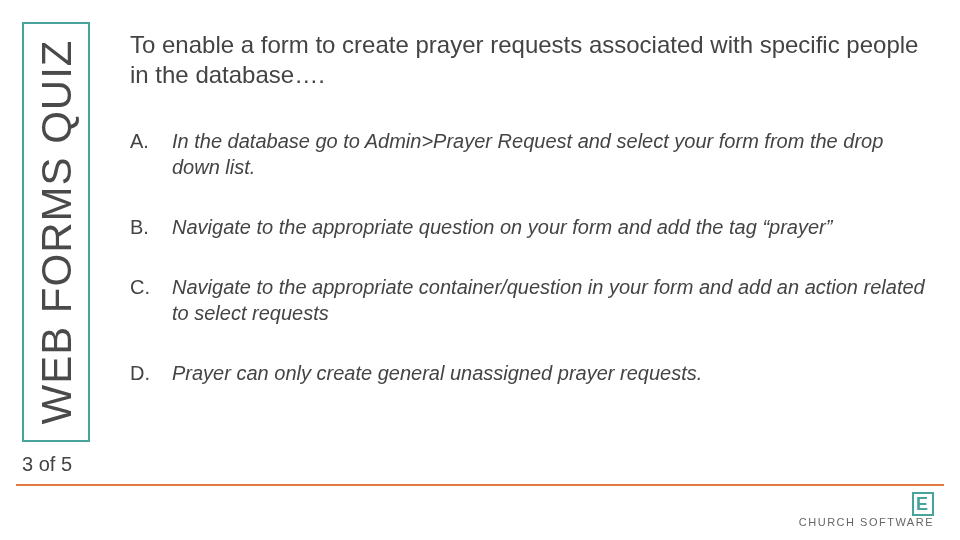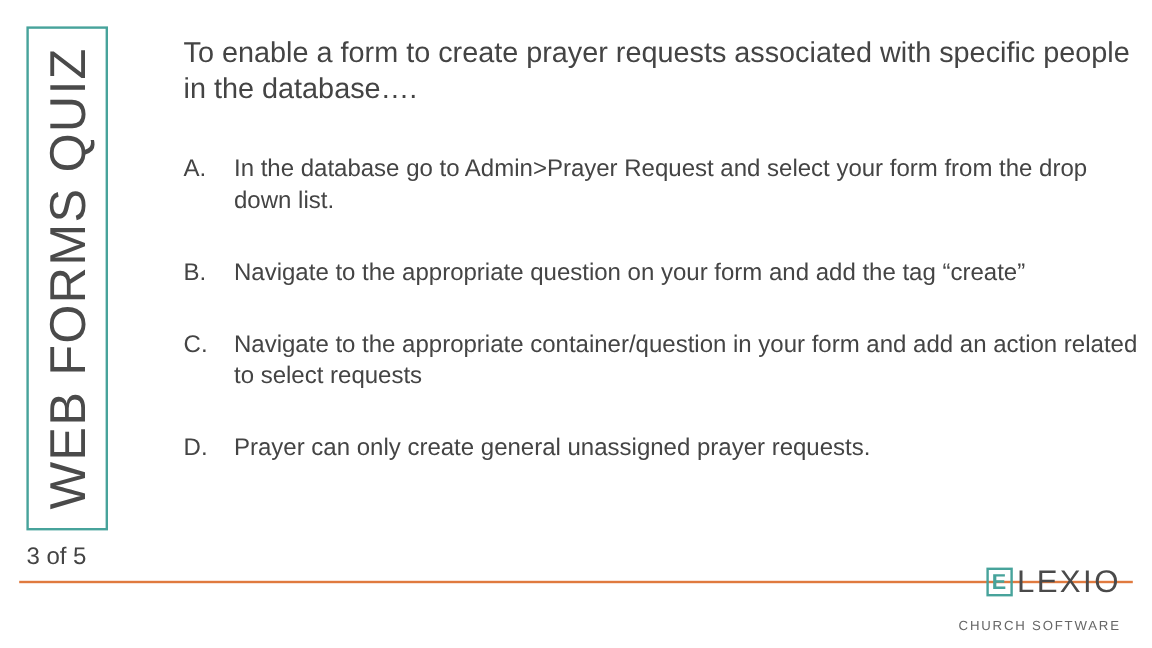--- a/index.html
+++ b/index.html
@@ -26,38 +26,37 @@
     white-space: nowrap;
     transform: rotate(-90deg);
     font-stretch: condensed;
   }
 
   .content {
     position: absolute;
     left: 130px;
     top: 30px;
     width: 800px;
-    margin-left: 23px;
   }
   .question {
     font-size: 24px;
     line-height: 1.25;
     color: #444;
     margin-bottom: 38px;
   }
   .options { list-style: none; }
   .options li {
     display: flex;
     font-size: 20px;
     line-height: 1.3;
     color: #444;
     margin-bottom: 34px;
   }
   .opt-letter { width: 34px; flex-shrink: 0; }
-  .opt-text { flex: 1; padding-left: 8px; }
+  .opt-text { flex: 1; padding-left: 8px; font-style: italic; }
 
   .pager {
     position: absolute;
     left: 22px;
     top: 453px;
     width: 68px;
     font-family: "Arial Narrow", Arial, sans-serif;
     font-stretch: condensed;
     font-size: 20px;
     color: #444;
@@ -100,55 +99,54 @@
     font-weight: bold;
     font-size: 18px;
     line-height: 1;
   }
   .logo-sub {
     font-family: "Arial Narrow", Arial, sans-serif;
     font-stretch: condensed;
     font-size: 11px;
     letter-spacing: 1.5px;
     color: #666;
-    margin-top: 16px;
+    margin-top: 0;
   }
 </style>
 </head>
 <body>
 
 <div class="sidebar">
   <div class="sidebar-label">WEB FORMS QUIZ</div>
 </div>
 
 <div class="content">
   <p class="question">To enable a form to create prayer requests associated with specific people in the database….</p>
   <ul class="options">
     <li>
       <span class="opt-letter">A.</span>
       <span class="opt-text">In the database go to Admin&gt;Prayer Request and select your form from the drop down list.</span>
     </li>
     <li>
       <span class="opt-letter">B.</span>
-      <span class="opt-text">Navigate to the appropriate question on your form and add the tag “create”</span>
+      <span class="opt-text">Navigate to the appropriate question on your form and add the tag “prayer”</span>
     </li>
     <li>
       <span class="opt-letter">C.</span>
       <span class="opt-text">Navigate to the appropriate container/question in your form and add an action related to select requests</span>
     </li>
     <li>
       <span class="opt-letter">D.</span>
       <span class="opt-text">Prayer can only create general unassigned prayer requests.</span>
     </li>
   </ul>
 </div>
 
 <div class="pager">3 of 5</div>
 
 <div class="divider"></div>
 
 <div class="logo">
   <div class="logo-elexio">
     <span class="logo-e-box">E</span>
-    <span>LEXIO</span>
   </div>
   <div class="logo-sub">CHURCH SOFTWARE</div>
 </div>
 
 </body></html>

